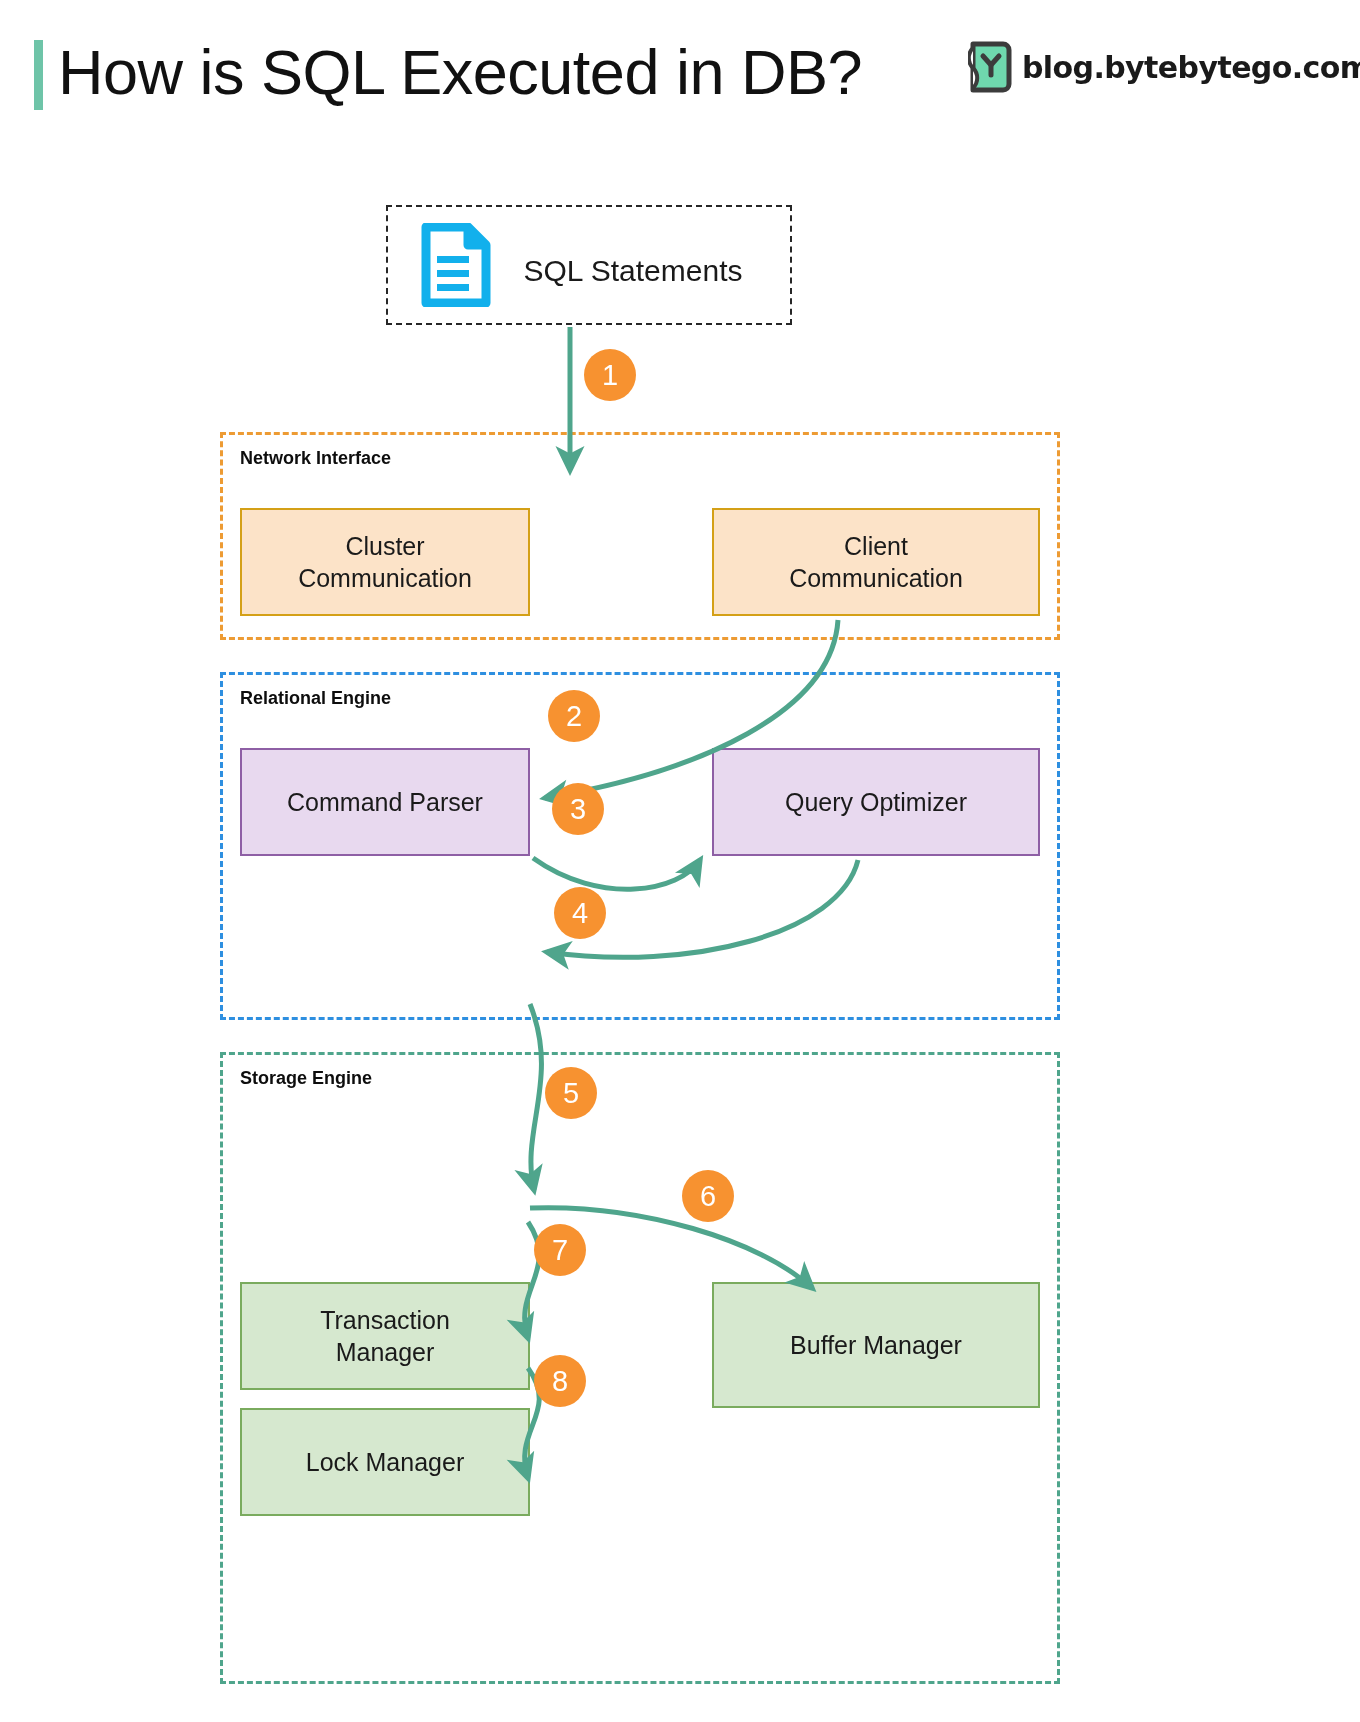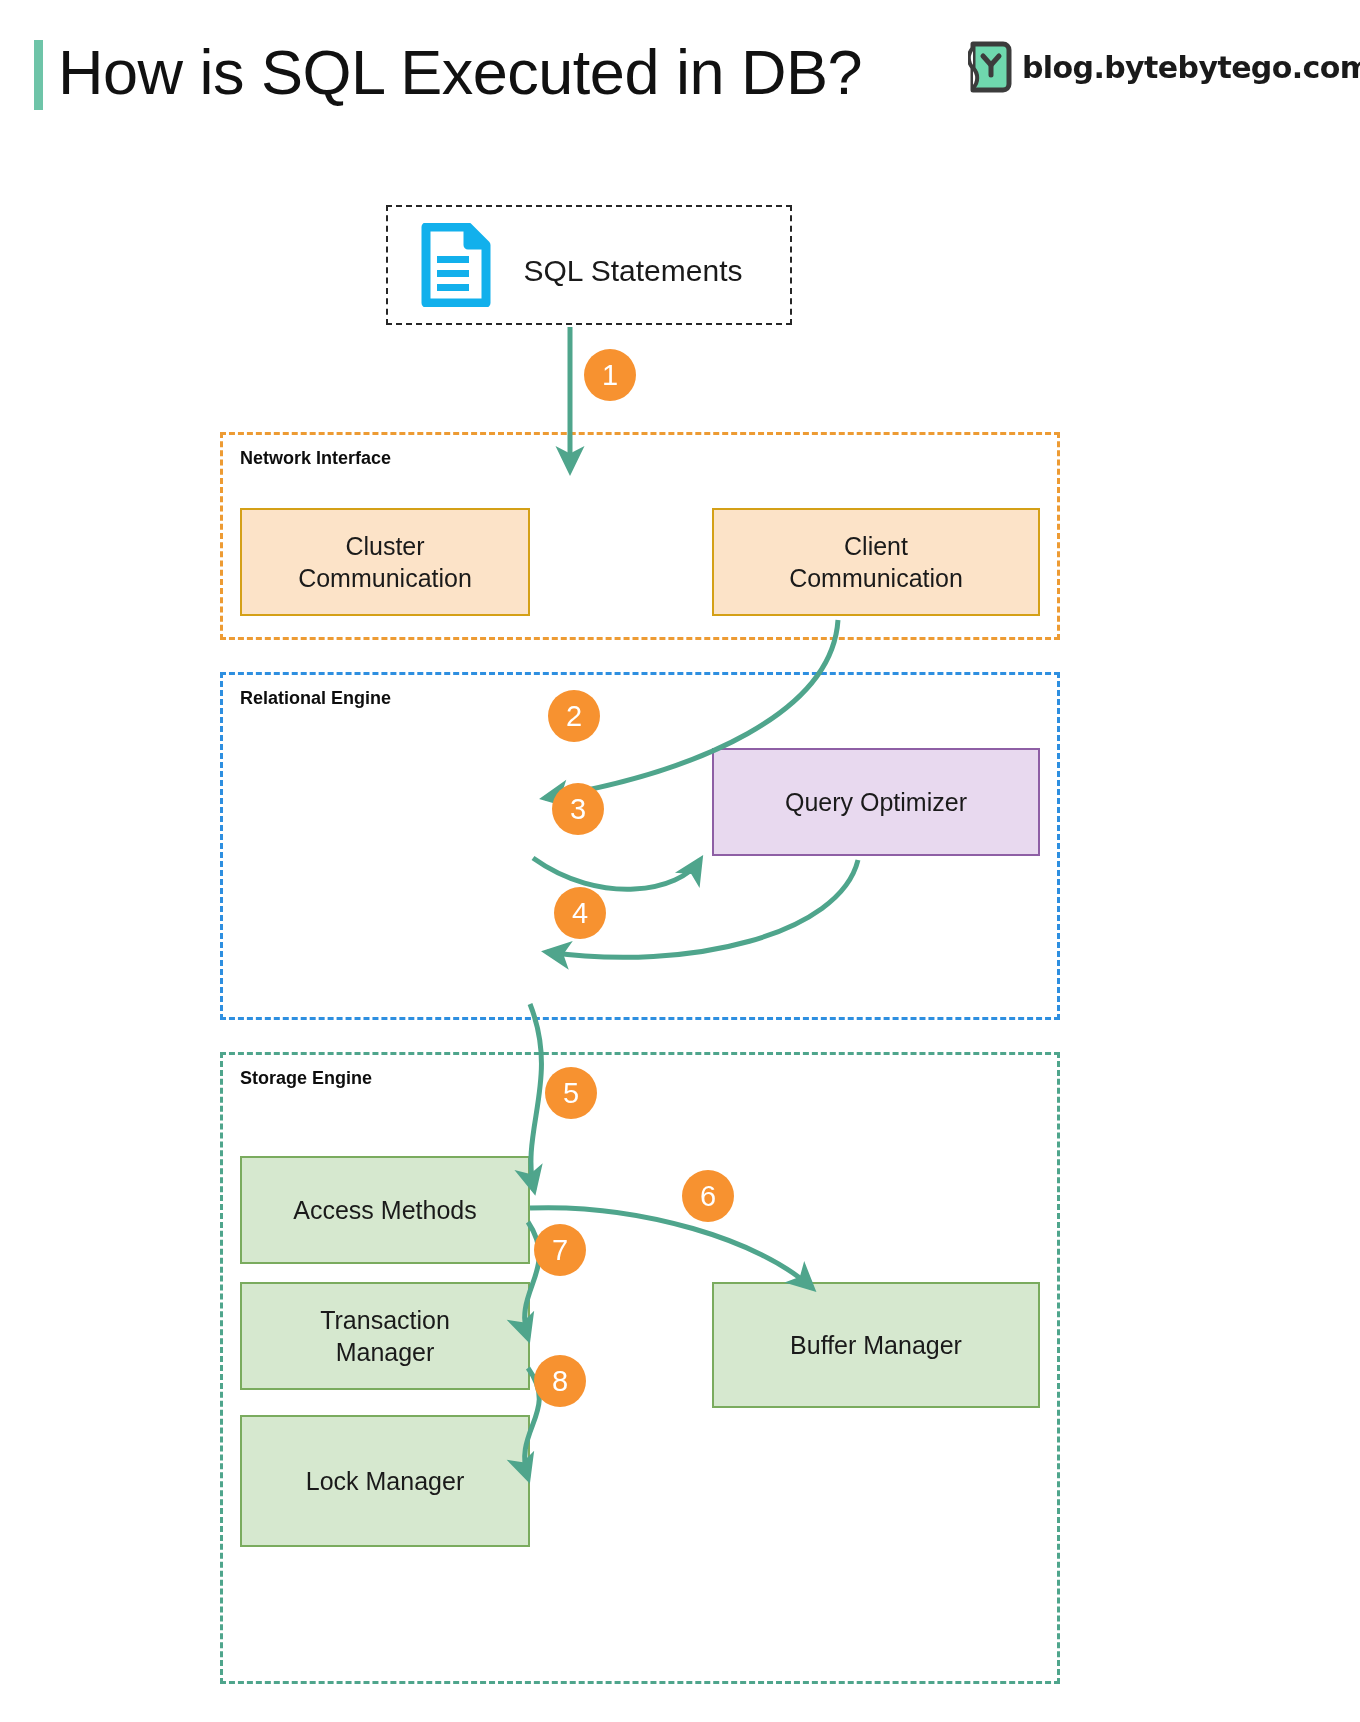--- a/index.html
+++ b/index.html
@@ -182,40 +182,40 @@
 
   <div class="node orange" style="left:712px; top:508px; width:328px; height:108px;">
     <span>
       <span>Client</span><br><span>Communication</span>
     </span>
   </div>
 
   <div id="grp-relational" class="group"></div>
   <div class="group-label" style="left:240px; top:688px;">Relational Engine</div>
 
+  <div class="node purple" style="left:240px; top:748px; width:290px; height:108px;">
+    <span>Command Parser</span>
+  </div>
 
   <div class="node purple" style="left:712px; top:748px; width:328px; height:108px;">
     <span>Query Optimizer</span>
   </div>
 
 
   <div id="grp-storage" class="group"></div>
   <div class="group-label" style="left:240px; top:1068px;">Storage Engine</div>
 
-  <div class="node green" style="left:240px; top:1156px; width:290px; height:108px;">
-    <span>Access Methods</span>
-  </div>
 
   <div class="node green" style="left:240px; top:1282px; width:290px; height:108px;text-align:center;">
     <span>
       <span>Transaction</span><br><span>Manager</span>
     </span>
   </div>
 
-  <div class="node green" style="left:240px; top:1408px; width:290px; height:132px;margin-top:7px;">
+  <div class="node green" style="left:240px; top:1408px; width:290px; height:108px;">
     <span>Lock Manager</span>
   </div>
 
   <div class="node green" style="left:712px; top:1282px; width:328px; height:126px;">
     <span>Buffer Manager</span>
   </div>
 
   <svg id="arrows" viewBox="0 0 1360 1722">
     <defs>
       <marker id="ah" markerWidth="7" markerHeight="7" refX="5.2" refY="3.5" orient="auto" markerUnits="strokeWidth">

